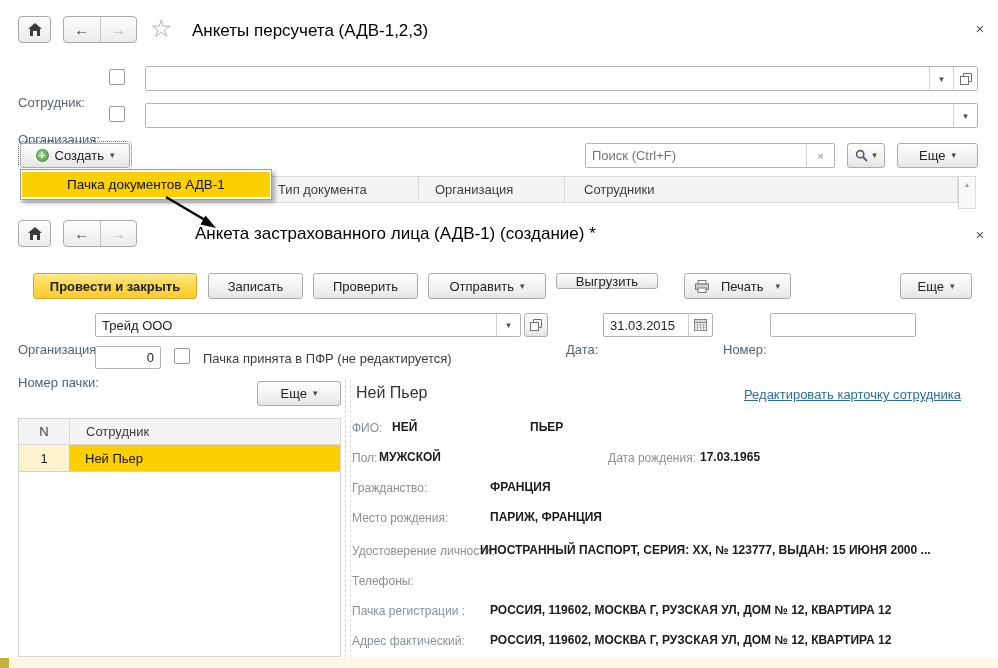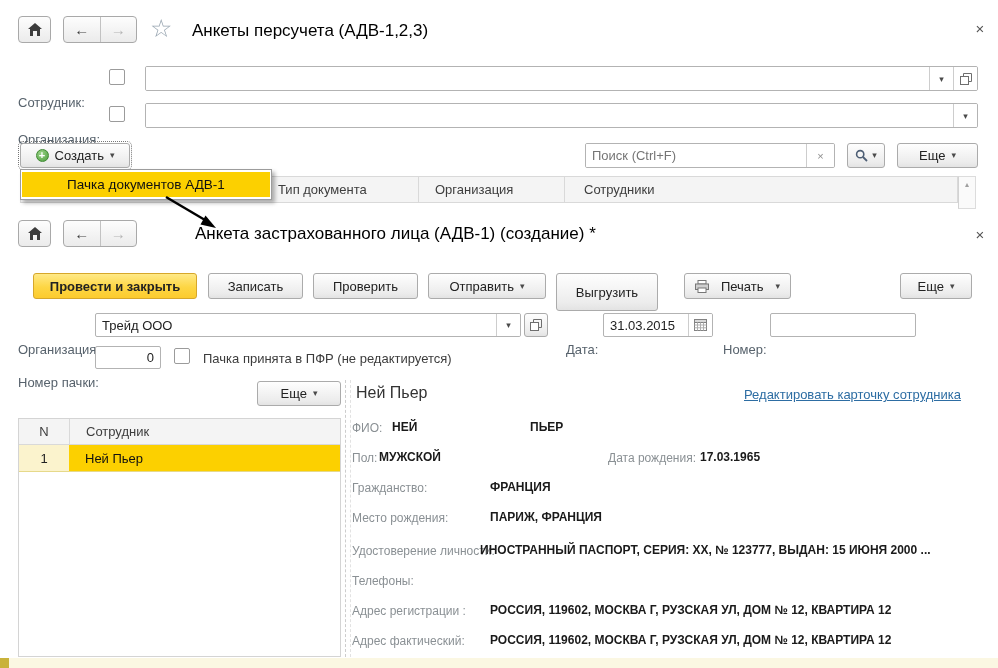--- a/index.html
+++ b/index.html
@@ -154,21 +154,21 @@
   <div class="title" style="left:195px;top:224px;">Анкета застрахованного лица (АДВ-1) (создание) *</div>
   <div class="closex" style="left:970px;top:224px;">×</div>
 
   <div class="btn btn-yellow" style="left:33px;top:273px;width:164px;height:26px;">Провести и закрыть</div>
   <div class="btn" style="left:208px;top:273px;width:95px;height:26px;">Записать</div>
   <div class="btn" style="left:313px;top:273px;width:105px;height:26px;">Проверить</div>
   <div class="btn" style="left:428px;top:273px;width:118px;height:26px;">
     <span>Отправить</span>
     <span class="caret">▾</span>
   </div>
-  <div class="btn" style="left:556px;top:273px;width:102px;height:38px;">Выгрузить</div>
+  <div class="btn" style="left:556px;top:273px;width:102px;height:16px;">Выгрузить</div>
   <div class="btn" style="left:684px;top:273px;width:107px;height:26px;gap:12px;">
     <span>
       <svg width="14" height="13" viewBox="0 0 14 13">
           <rect x="3" y="0.5" width="8" height="3.5" fill="#fff" stroke="#777"></rect>
           <rect x="0.5" y="4" width="13" height="5.5" fill="#cfcfcf" stroke="#777"></rect>
           <rect x="3" y="8" width="8" height="4.5" fill="#fff" stroke="#777"></rect>
         </svg>
     </span>
     <span>Печать</span>
     <span class="caret">▾</span>
@@ -253,21 +253,21 @@
   <div class="dval" style="left:490px;top:480px;">ФРАНЦИЯ</div>
 
   <div class="dlbl" style="left:352px;top:511px;">Место рождения:</div>
   <div class="dval" style="left:490px;top:510px;">ПАРИЖ, ФРАНЦИЯ</div>
 
   <div class="dlbl" style="left:352px;top:544px;">Удостоверение личности:</div>
   <div class="dval" style="left:480px;top:543px;">ИНОСТРАННЫЙ ПАСПОРТ, СЕРИЯ: XX, № 123777, ВЫДАН: 15 ИЮНЯ 2000 ...</div>
 
   <div class="dlbl" style="left:352px;top:574px;">Телефоны:</div>
 
-  <div class="dlbl" style="left:352px;top:604px;">Адрес регистрации :</div>
+  <div class="dlbl" style="left:352px;top:604px;">Пачка регистрации :</div>
   <div class="dval" style="left:490px;top:603px;">РОССИЯ, 119602, МОСКВА Г, РУЗСКАЯ УЛ, ДОМ № 12, КВАРТИРА 12</div>
 
   <div class="dlbl" style="left:352px;top:634px;">Адрес фактический:</div>
   <div class="dval" style="left:490px;top:633px;">РОССИЯ, 119602, МОСКВА Г, РУЗСКАЯ УЛ, ДОМ № 12, КВАРТИРА 12</div>
 
   <div class="abs" style="left:0;top:658px;width:998px;height:10px;background:#fbf7e2;"></div>
   <div class="abs" style="left:0;top:658px;width:9px;height:10px;background:#c9b23a;"></div>
 
   <div class="menu" style="left:20px;top:169px;width:252px;height:31px;"></div>
   <div class="menu-item" style="left:22px;top:172px;width:248px;height:25px;">Пачка документов АДВ-1</div>

